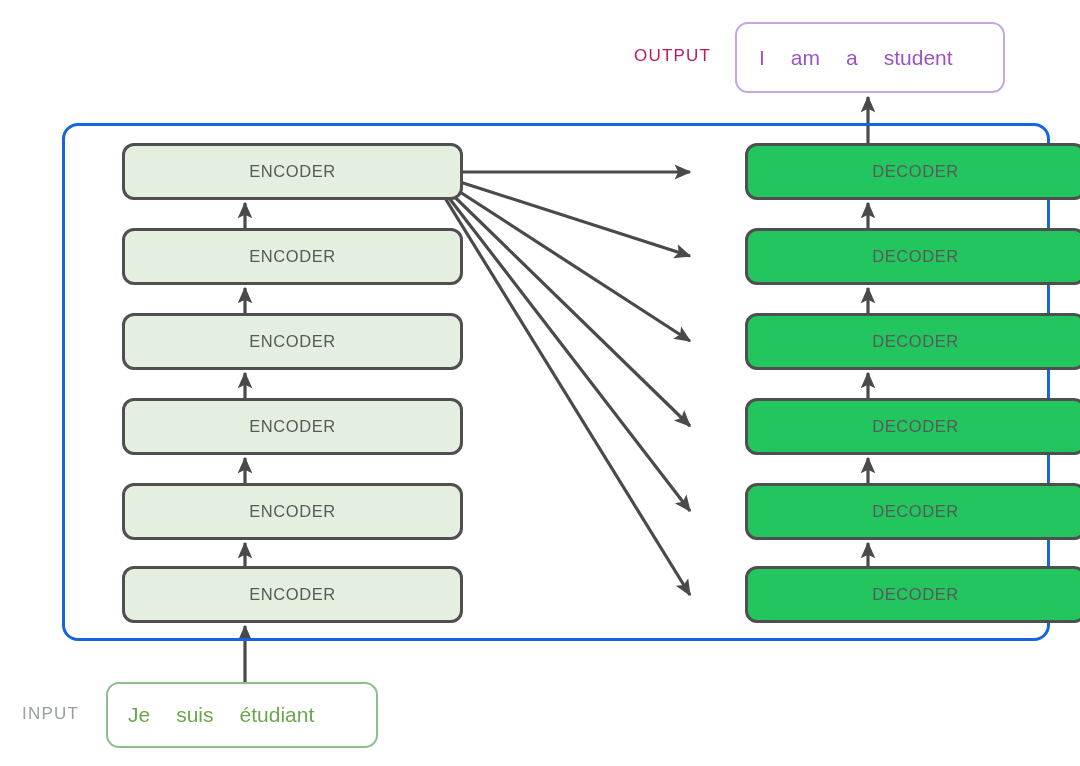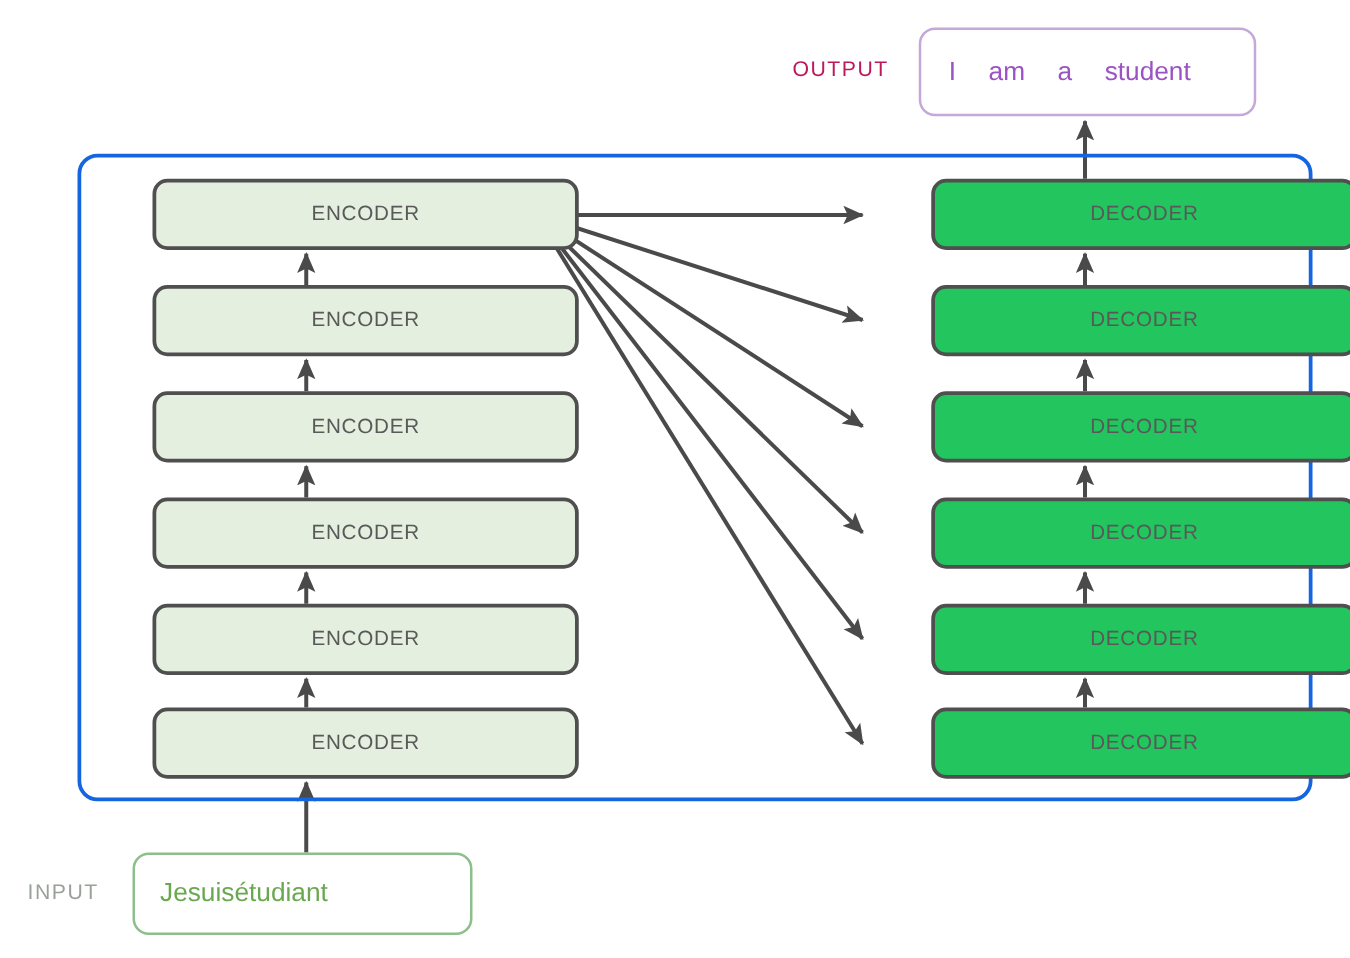--- a/index.html
+++ b/index.html
@@ -82,20 +82,21 @@
   }
   #output-box .token { color: #9b52c4; }
 
   #input-box {
     left: 106px;
     top: 682px;
     width: 272px;
     height: 66px;
     border: 2.5px solid #8cbf8c;
     padding: 0 20px;
+    gap: 26px;
   }
   #input-box .token { color: #6aa84f; }
 
   
   .caption {
     position: absolute;
     font-size: 17px;
     letter-spacing: 1.2px;
     user-select: none;
   }

